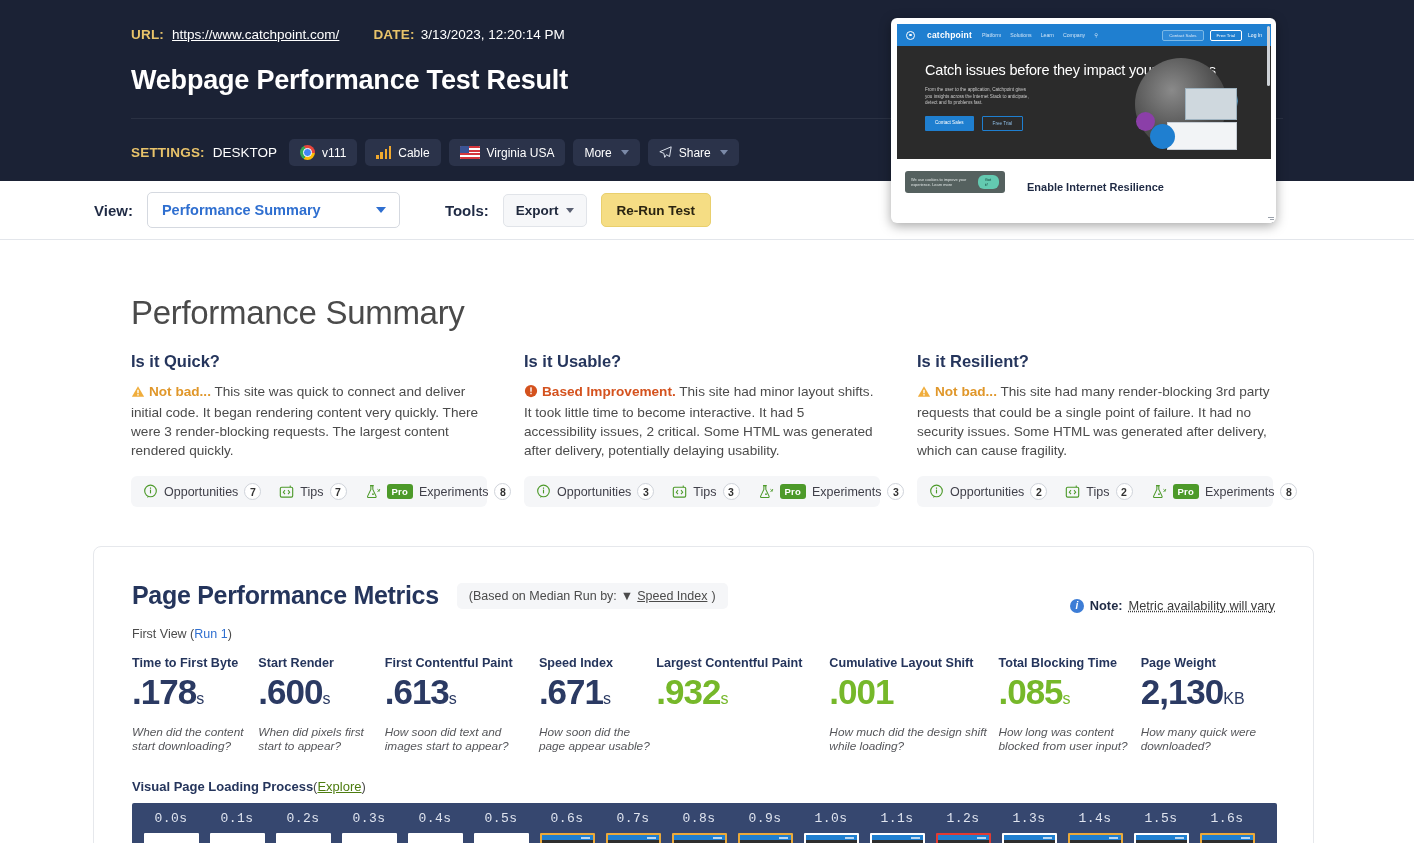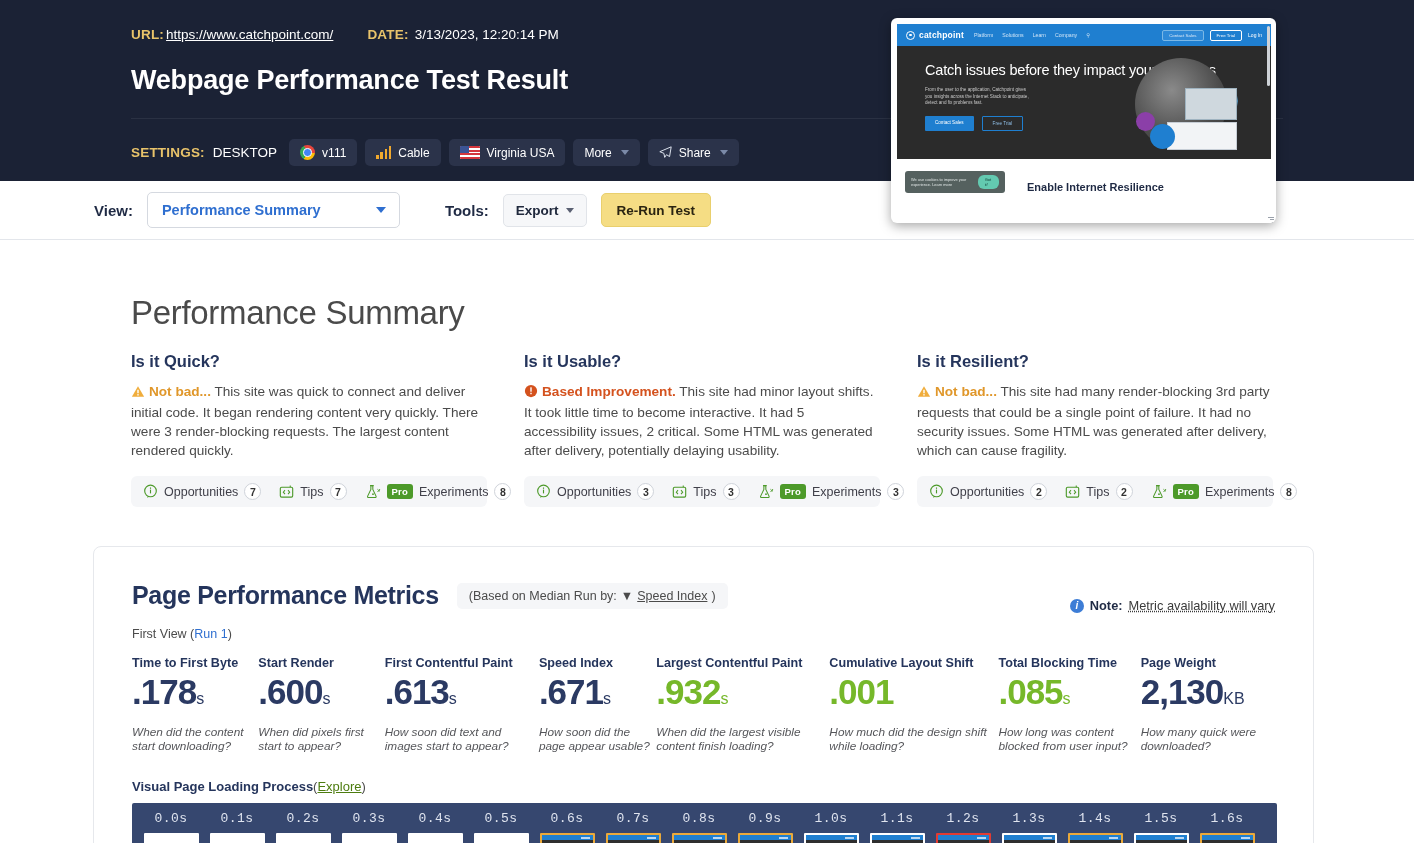--- a/index.html
+++ b/index.html
@@ -13,21 +13,21 @@
   
   .header {
     background: #1b2235;
     padding: 26px 0 0 0;
     height: 181px;
     position: relative;
   }
   .header-inner { padding-left: 131px; padding-right: 131px; }
   .meta-row { font-size: 13.5px; line-height: 18px; display: flex; align-items: baseline; }
   .meta-label { color: #e8c36a; font-weight: bold; letter-spacing: .2px; }
-  .meta-url { color: #ffffff; text-decoration: underline; margin-left: 2px; font-weight: normal; }
+  .meta-url { color: #ffffff; text-decoration: underline; margin-left: 8px; font-weight: normal; }
   .meta-gap { width: 34px; display: inline-block; }
   .meta-date { color: #ffffff; margin-left: 6px; }
   .page-title {
     color: #ffffff;
     font-size: 27px;
     font-weight: bold;
     margin-top: 21px;
     letter-spacing: -.2px;
   }
   .hr-divider {
@@ -107,21 +107,21 @@
     position: absolute; left: 891px; top: 18px;
     width: 385px; height: 205px;
     background: #ffffff; border-radius: 6px;
     box-shadow: 0 3px 12px rgba(0,0,0,.35);
     padding: 6px 5px 5px 6px;
     overflow: hidden;
     z-index: 20;
   }
   .preview-inner { width: 100%; height: 100%; overflow: hidden; position: relative; background:#fff; }
   .pv-nav { height: 22px; background:#1f7fd0; display:flex; align-items:center; padding:0 9px; gap:10px; }
-  .pv-logo { display:flex; align-items:center; gap:4px; color:#fff; font-size:8.5px; font-weight:bold; letter-spacing:.2px;}
+  .pv-logo { display:flex; align-items:center; gap:12px; color:#fff; font-size:8.5px; font-weight:bold; letter-spacing:.2px;}
   .pv-logo .ring { width:9px;height:9px;border-radius:50%;border:1.3px solid #fff; position:relative;}
   .pv-logo .ring::after{content:'';position:absolute;left:2.2px;top:2.2px;width:2.6px;height:2.6px;border-radius:50%;background:#fff;}
   .pv-menu { display:flex; gap:9px; color:#cfe4f7; font-size:5.2px; }
   .pv-right { margin-left:auto; display:flex; align-items:center; gap:6px; }
   .pv-btn-a { background:#2f8ad8; border:.6px solid #7bb8e6; border-radius:2px; color:#dceaf7; font-size:4.4px; padding:2px 6px;}
   .pv-btn-b { background:transparent; border:.6px solid #fff; border-radius:2px; color:#fff; font-size:4.4px; padding:2px 6px;}
   .pv-login { color:#fff; font-size:5px;}
   .pv-hero { height: 113px; background:#2b2b2b; position:relative; padding: 16px 0 0 28px; }
   .pv-hero h2 { color:#fff; font-size:14.5px; font-weight:normal; line-height:17px; letter-spacing:-.2px; }
   .pv-hero p { color:#c9c9c9; font-size:4.6px; line-height:6.5px; margin-top:8px; width:105px;}
@@ -539,21 +539,20 @@
         <div class="m-q">How soon did text and images start to appear?</div>
       </div>
       <div class="metric" style="width:118px">
         <div class="m-name">Speed Index</div>
         <div class="m-val"><span>.671</span><span class="u">s</span></div>
         <div class="m-q">How soon did the page appear usable?</div>
       </div>
       <div class="metric green" style="width:174px">
         <div class="m-name">Largest Contentful Paint</div>
         <div class="m-val"><span>.932</span><span class="u">s</span></div>
-        <div class="m-q">When did the largest visible content finish loading?</div>
       </div>
       <div class="metric green" style="width:170px">
         <div class="m-name">Cumulative Layout Shift</div>
         <div class="m-val"><span>.001</span><span class="u"></span></div>
         <div class="m-q">How much did the design shift while loading?</div>
       </div>
       <div class="metric green" style="width:143px">
         <div class="m-name">Total Blocking Time</div>
         <div class="m-val"><span>.085</span><span class="u">s</span></div>
         <div class="m-q">How long was content blocked from user input?</div>

